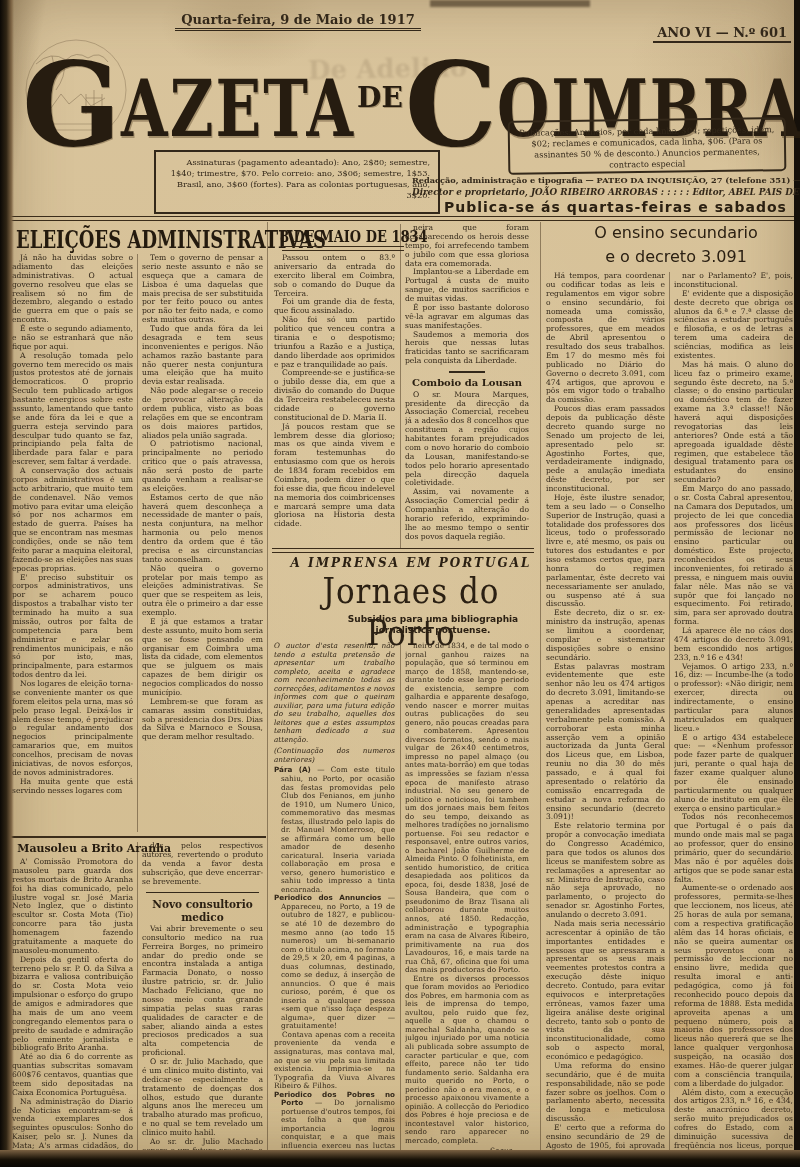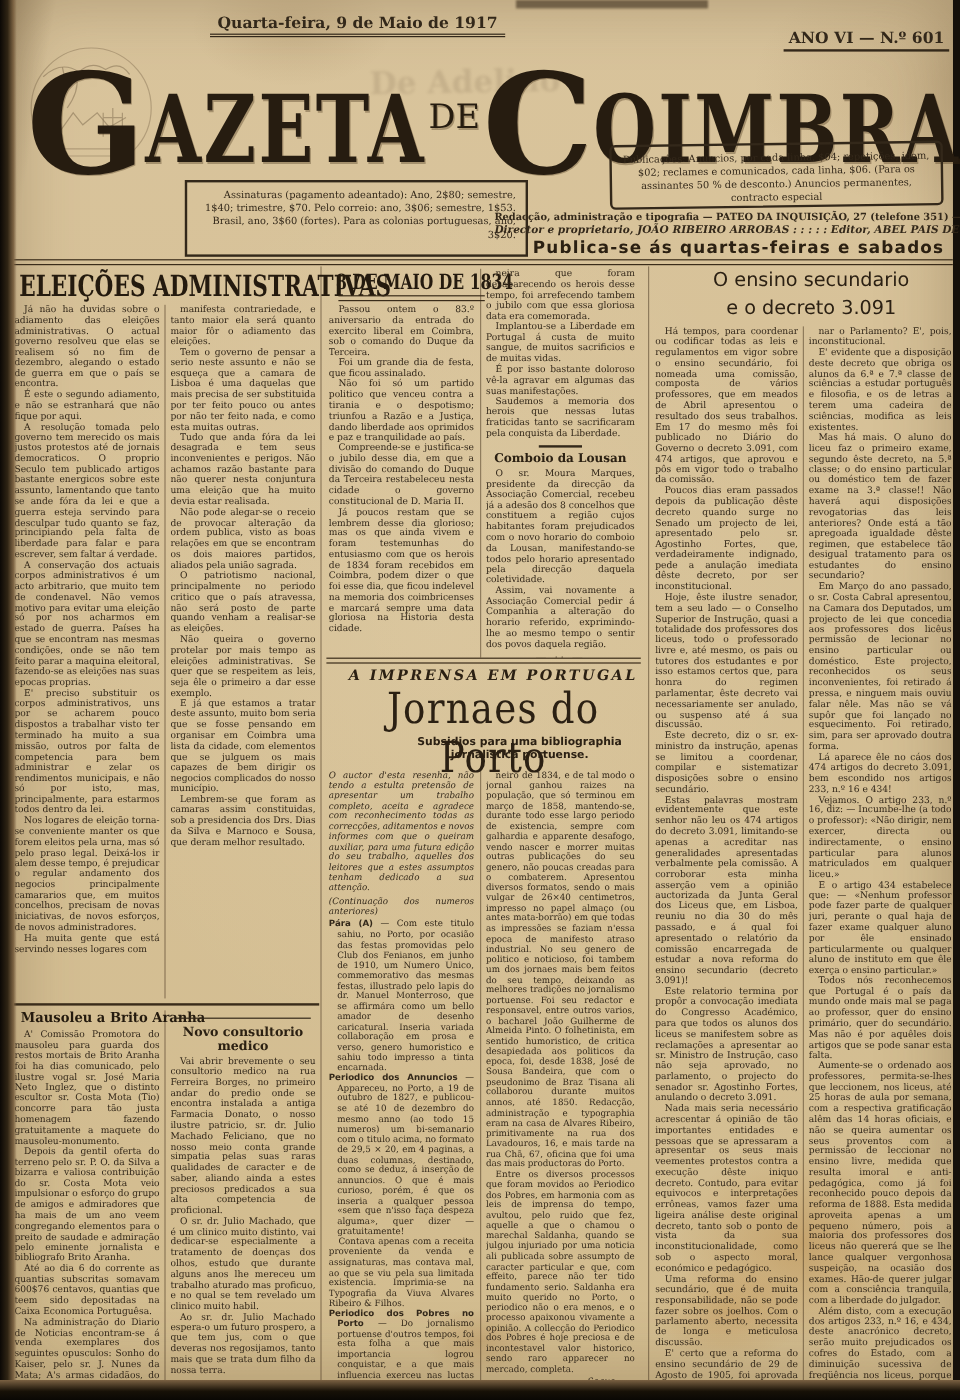--- a/index.html
+++ b/index.html
@@ -30,21 +30,21 @@
 
   .dateline{left:130px;top:12px;width:320px;text-align:center;font-weight:bold;font-size:13px;}
   .dateline span{border-bottom:3px double #33281a;padding:0 6px 1px;}
   .issueline{left:603px;top:25px;width:180px;text-align:right;font-weight:bold;font-size:13px;}
   .issueline span{border-bottom:2px solid #33281a;padding:0 4px 1px;}
 
   .logo{left:14px;top:32px;width:766px;height:116px;display:flex;align-items:flex-end;justify-content:space-between;color:#261c10;text-shadow:1px 1px 0 rgba(70,48,24,.35);}
   .word{display:flex;align-items:flex-end;}
   .lg-i{font-weight:bold;font-size:116px;line-height:88px;}
   .lg-r{font-weight:bold;font-size:60px;line-height:60px;letter-spacing:2px;transform:scaleY(1.3);transform-origin:bottom;}
-  .lg-de{font-size:28px;font-weight:normal;margin:0 2px 34px;}
+  .lg-de{font-size:28px;font-weight:bold;margin:0 2px 34px;}
   .engrave{position:absolute;left:8px;top:34px;opacity:.55;}
   .ghost{position:absolute;left:300px;top:52px;width:360px;font-weight:bold;font-size:26px;color:#55402a;
          opacity:.14;filter:blur(1.2px);transform:rotate(-1deg);}
 
   .subsbox{left:146px;top:150px;width:266px;height:50px;border:2px solid #33281a;padding:5px 8px;
            font-size:8.2px;line-height:1.35;text-align:right;}
   .pubsbox{left:500px;top:119px;width:260px;height:40px;border:2px solid #33281a;border-radius:5px;
            padding:5px 7px;font-size:8.2px;line-height:1.35;text-align:center;transform:rotate(-.8deg);}
   .addr{left:404px;top:175px;width:388px;text-align:center;font-weight:bold;font-size:8.2px;white-space:nowrap;}
   .staff{left:404px;top:187px;width:388px;text-align:center;font-weight:bold;font-style:italic;font-size:8.8px;white-space:nowrap;}
@@ -136,40 +136,43 @@
   <div class="col" style="left:4px;top:254px;width:121px;height:578px;">
       <p>Já não ha duvidas sobre o adiamento das eleições administrativas. O actual governo resolveu que elas se realisem só no fim de dezembro, alegando o estado de guerra em que o país se encontra.</p>
       <p>É este o segundo adiamento, e não se estranhará que não fique por aqui.</p>
       <p>A resolução tomada pelo governo tem merecido os mais justos protestos até de jornais democraticos. O proprio Seculo tem publicado artigos bastante energicos sobre este assunto, lamentando que tanto se ande fóra da lei e que a guerra esteja servindo para desculpar tudo quanto se faz, principiando pela falta de liberdade para falar e para escrever, sem faltar á verdade.</p>
       <p>A conservação dos actuais corpos administrativos é um acto arbitrario, que muito tem de condenavel. Não vemos motivo para evitar uma eleição só por nos acharmos em estado de guerra. Países ha que se encontram nas mesmas condições, onde se não tem feito parar a maquina eleitoral, fazendo-se as eleições nas suas epocas proprias.</p>
       <p>E' preciso substituir os corpos administrativos, uns por se acharem pouco dispostos a trabalhar visto ter terminado ha muito a sua missão, outros por falta de competencia para bem administrar e zelar os rendimentos municipais, e não só por isto, mas, principalmente, para estarmos todos dentro da lei.</p>
       <p>Nos logares de eleição torna-se conveniente manter os que forem eleitos pela urna, mas só pelo praso legal. Deixá-los ir alem desse tempo, é prejudicar o regular andamento dos negocios principalmente camararios que, em muitos concelhos, precisam de novas iniciativas, de novos esforços, de novos administradores.</p>
       <p>Ha muita gente que está servindo nesses logares com</p>
     </div>
   <div class="col" style="left:134px;top:254px;width:121px;height:578px;">
-      <p>manifesta contrariedade, e tanto maior ela será quanto maior fôr o adiamento das eleições.</p>
       <p>Tem o governo de pensar a serio neste assunto e não se esqueça que a camara de Lisboa é uma daquelas que mais precisa de ser substituida por ter feito pouco ou antes por não ter feito nada, e como esta muitas outras.</p>
       <p>Tudo que anda fóra da lei desagrada e tem seus inconvenientes e perigos. Não achamos razão bastante para não querer nesta conjuntura uma eleição que ha muito devia estar realisada.</p>
       <p>Não pode alegar-se o receio de provocar alteração da ordem publica, visto as boas relações em que se encontram os dois maiores partidos, aliados pela união sagrada.</p>
       <p>O patriotismo nacional, principalmente no periodo critico que o país atravessa, não será posto de parte quando venham a realisar-se as eleições.</p>
-      <p>Não queira o governo protelar por mais tempo as eleições administrativas. Se quer que se respeitem as leis, seja êle o primeiro a dar esse exemplo.</p>
+      <p>Estamos certo de que não haverá quem desconheça a necessidade de manter o país, nesta conjuntura, na melhor harmonia ou pelo menos dentro da ordem que é tão precisa e as circunstancias tanto aconselham.</p>
+      <p>Não queira o governo protelar por mais tempo as eleições administrativas. Se quer que se respeitem as leis, outra êle o primeiro a dar esse exemplo.</p>
       <p>E já que estamos a tratar deste assunto, muito bom seria que se fosse pensando em organisar em Coimbra uma lista da cidade, com elementos que se julguem os mais capazes de bem dirigir os negocios complicados do nosso município.</p>
       <p>Lembrem-se que foram as camaras assim constituidas, sob a presidencia dos Drs. Dias da Silva e Marnoco e Sousa, que deram melhor resultado.</p>
     </div>
 
   <div class="hr" style="left:0;top:836px;width:258px;height:2px;"></div>
 
   <h2 class="abs h-mausoleu" style="margin:0;">Mausoleu a Brito Aranha</h2>
   <div class="col" style="left:4px;top:858px;width:121px;height:292px;">
       <p>A' Comissão Promotora do mausoleu para guarda dos restos mortais de Brito Aranha foi ha dias comunicado, pelo ilustre vogal sr. José Maria Neto Inglez, que o distinto escultor sr. Costa Mota (Tio) concorre para tão justa homenagem fazendo gratuitamente a maquete do mausoleu-monumento.</p>
       <p>Depois da gentil oferta do terreno pelo sr. P. O. da Silva a bizarra e valiosa contribuição do sr. Costa Mota veio impulsionar o esforço do grupo de amigos e admiradores que ha mais de um ano veem congregando elementos para o preito de saudade e admiração pelo eminente jornalista e bibliografo Brito Aranha.</p>
       <p>Até ao dia 6 do corrente as quantias subscritas somavam 600$76 centavos, quantias que teem sido depositadas na Caixa Economica Portuguêsa.</p>
       <p>Na administração do Diario de Noticias encontram-se á venda exemplares dos seguintes opusculos: Sonho do Kaiser, pelo sr. J. Nunes da Mata; A's armas cidadãos, do mesmo autor, e Loucura Humana, por M. Lopes, ofereci-</p>
     </div>
   <div class="col" style="left:134px;top:842px;width:121px;height:308px;">
+    <div>
+        <p>dos pelos respectivos autores, revertendo o produto da venda a favor desta subscrição, que deve encerrar-se brevemente.</p>
+      </div>
     <div class="inrule"></div>
     <h3 class="sub">Novo consultorio medico</h3>
     <div>
         <p>Vai abrir brevemente o seu consultorio medico na rua Ferreira Borges, no primeiro andar do predio onde se encontra instalada a antiga Farmacia Donato, o nosso ilustre patricio, sr. dr. Julio Machado Feliciano, que no nosso meio conta grande simpatia pelas suas raras qualidades de caracter e de saber, aliando ainda a estes preciosos predicados a sua alta competencia de proficional.</p>
         <p>O sr. dr. Julio Machado, que é um clinico muito distinto, vai dedicar-se especialmente a tratamento de doenças dos olhos, estudo que durante alguns anos lhe mereceu um trabalho aturado mas proficuo, e no qual se tem revelado um clinico muito habil.</p>
         <p>Ao sr. dr. Julio Machado espera-o um futuro prospero, a que tem jus, com o que deveras nos regosijamos, tanto mais que se trata dum filho da nossa terra.</p>
       </div>
   </div>
 
   <h2 class="abs h-maio" style="margin:0;">8 DE MAIO DE 1834</h2>

